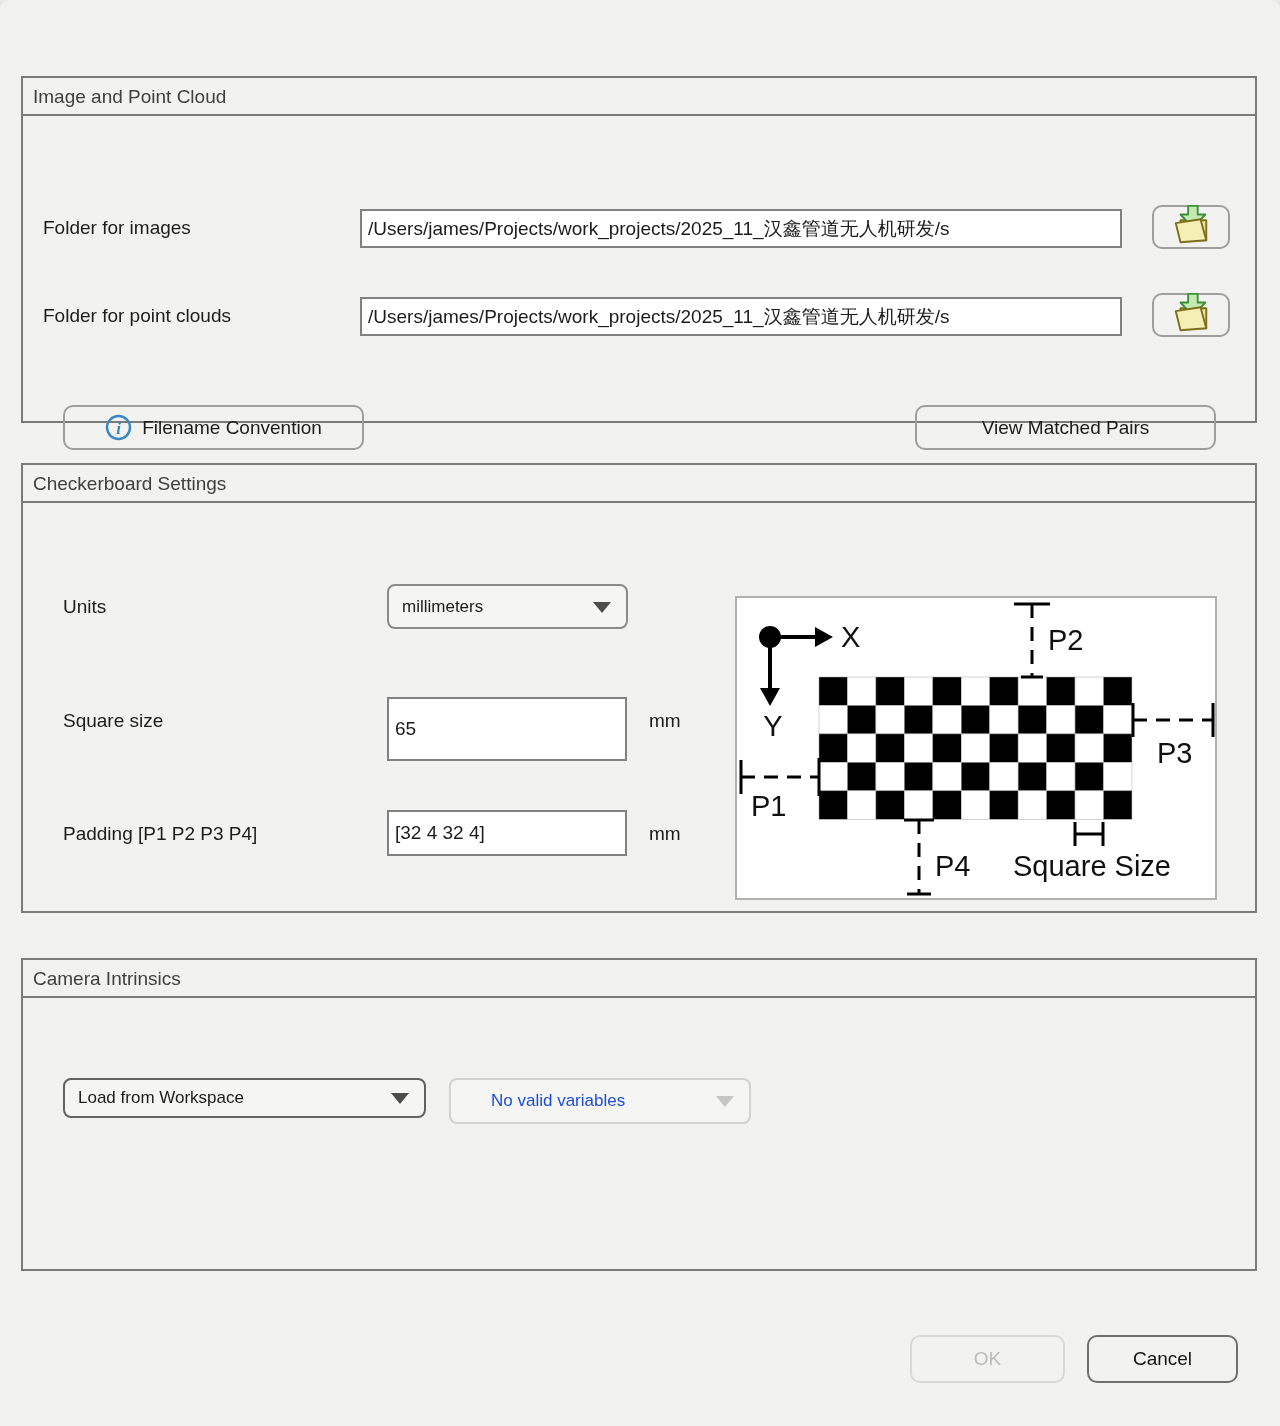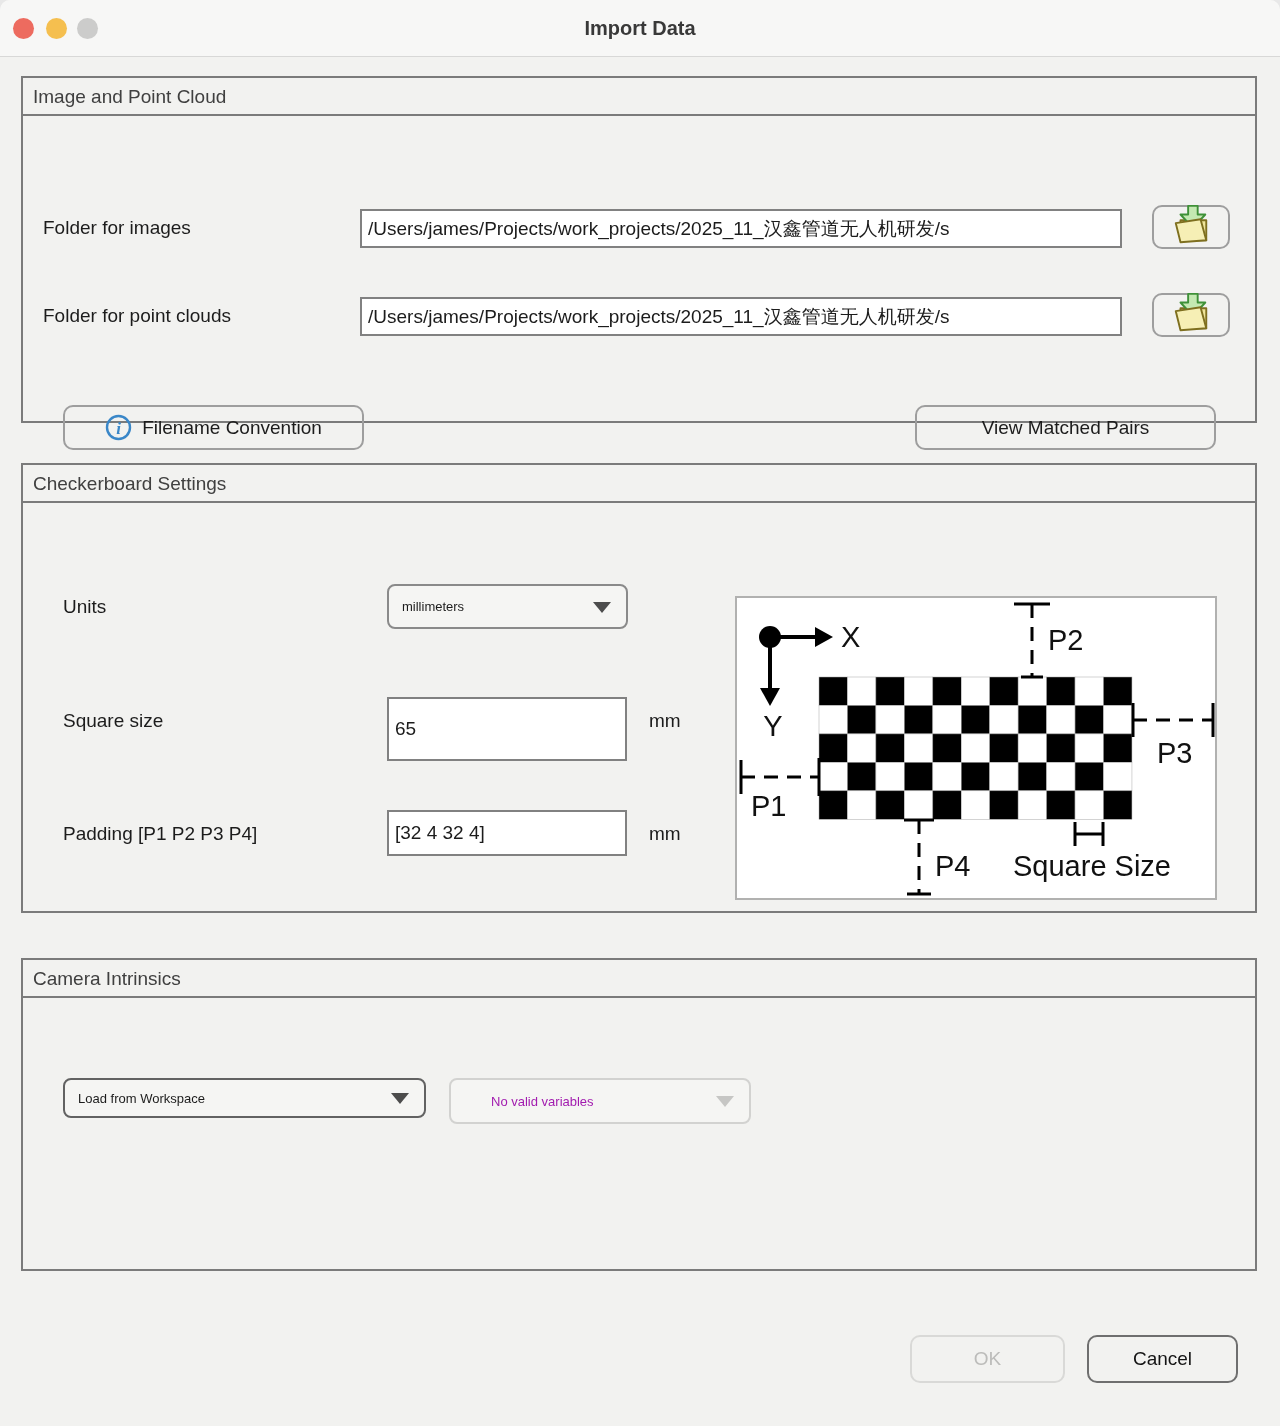--- a/index.html
+++ b/index.html
@@ -50,55 +50,49 @@
   .btn {
     position:absolute; display:flex; align-items:center; justify-content:center;
     border:2px solid #9e9e9e; border-radius:10px; background:transparent;
     font-family:"Liberation Sans", sans-serif;
     font-size:19px; color:#1c1c1c; cursor:default; gap:10px;
   }
   .browse-btn { width:78px; height:44px; }
   .dropdown {
     position:absolute; border:2px solid #8a8a8a; border-radius:8px;
     background:#f5f5f3; display:flex; align-items:center;
-    font-size:13px; color:#1c1c1c; padding-left:13px;
+    font-size:17px; color:#1c1c1c; padding-left:13px;
   }
   .dropdown .caret {
     position:absolute; right:15px; top:50%; margin-top:-5px;
     width:0; height:0;
     border-left:9px solid transparent; border-right:9px solid transparent;
     border-top:11px solid #4c4c4c;
   }
-  .dropdown.disabled { border-color:#d2d2d0; color:#a21caf;padding-left:40px; }
+  .dropdown.disabled { border-color:#d2d2d0; color:#1d4ed8;padding-left:40px; }
   .dropdown.disabled .caret { border-top-color:#c6c6c4; }
   .dropdown.strong { border-color:#626262; }
   .unit-label { position:absolute; font-size:19px; color:#1c1c1c; }
   .diagram {
     position:absolute; background:#ffffff; border:2px solid #b1b1b0;
   }
   .footer-btn {
     position:absolute; width:155px; height:48px; border-radius:10px;
     display:flex; align-items:center; justify-content:center;
     font-size:19px; background:transparent;
     font-family:"Liberation Sans", sans-serif;
   }
   .footer-btn.ok { border:2px solid #d9d9d7; color:#bcbcba; }
   .footer-btn.cancel { border:2px solid #6f6f6f; color:#141414; }
 </style>
 </head>
 <body>
 
 <div class="window">
 
-  <div class="titlebar">
-    <div class="light red"></div>
-    <div class="light yellow"></div>
-    <div class="light gray"></div>
-    <div class="title">Import Data</div>
-  </div>
 
   <div class="panel" style="top:76px; height:347px;">
     <div class="panel-header">Image and Point Cloud</div>
     <div class="panel-body" style="height:303px;margin-top:30px;">
       <div class="flabel" style="left:20px; top:71px;">Folder for images</div>
       <input class="tfield" style="left: 337px; top: 63px; width: 762px; height: 39px;" value="/Users/james/Projects/work_projects/2025_11_汉鑫管道无人机研发/s">
       <div class="btn browse-btn" style="left:1129px; top:59px;">
         <span>
           <svg width="46" height="42" viewBox="0 0 48 44">
             <path d="M13 17 h27 v21 h-27 z" fill="#efe49a" stroke="#7e6f1f" stroke-width="2" stroke-linejoin="round"></path>

